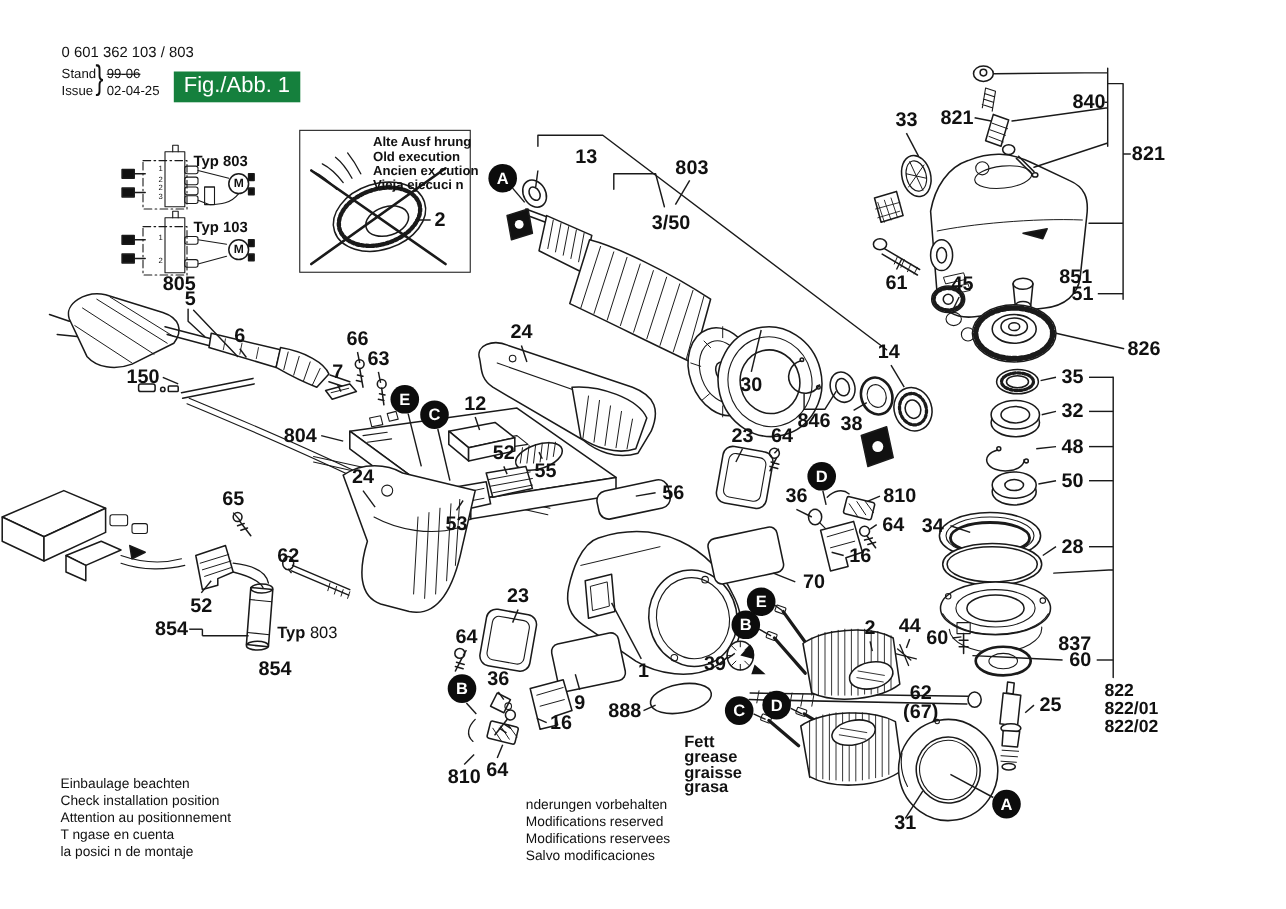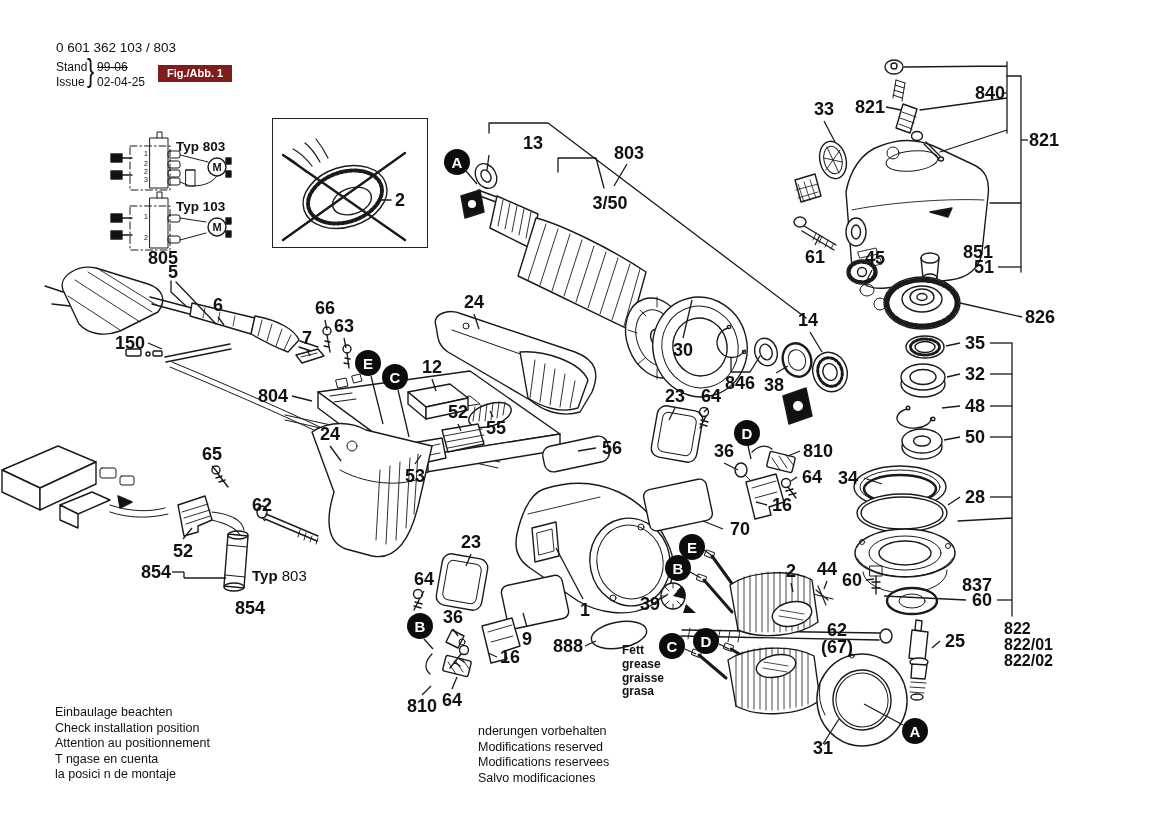--- a/index.html
+++ b/index.html
@@ -12,29 +12,29 @@
   .label.left{transform:translate(0,-50%)}
   .marker{position:absolute;width:26px;height:26px;border-radius:50%;background:#0c0c0c;color:#fff;
           display:flex;align-items:center;justify-content:center;font-weight:bold;font-size:15px;
           transform:translate(-50%,-50%);z-index:5}
   .hdr-pn{position:absolute;left:56px;top:40px;font-size:13.5px;z-index:4}
   .hdr-rev{position:absolute;left:56px;top:60px;font-size:12px;line-height:15px;z-index:4}
   .brace{position:absolute;left:86px;top:56px;font-size:27px;font-weight:normal;z-index:4;
          transform:scale(0.8,1.15)}
   .dates{position:absolute;left:97px;top:60px;font-size:12px;line-height:15px;z-index:4}
   .strike{text-decoration:line-through}
-  .figbox{position:absolute;left:158px;top:65px;background:#7f1d1d;color:#fff;font-weight:bold;
-          font-size:11px;padding:2px 9px 3px 9px;z-index:4}
+  .figbox{position:absolute;left:158px;top:65px;background:#15803d;color:#fff;font-weight:normal;
+          font-size:20px;padding:2px 9px 3px 9px;z-index:4}
   .oldbox{position:absolute;left:272px;top:118px;width:154px;height:128px;border:1.4px solid #222;z-index:3}
   .oldtext{position:absolute;left:339px;top:123px;font-size:12px;font-weight:bold;line-height:13px;z-index:4}
   .typ{position:absolute;font-weight:bold;font-size:13.5px;z-index:4;white-space:nowrap}
   .mlabel{position:absolute;transform:translate(-50%,-50%);font-weight:bold;font-size:11px;z-index:4}
   .cdigit{position:absolute;font-size:7px;z-index:4}
   .notes{position:absolute;font-size:12.5px;line-height:15.6px;z-index:4;white-space:nowrap}
-  .grease{position:absolute;left:622px;top:644px;font-weight:bold;font-size:12px;line-height:13.8px;z-index:4}
+  .grease{position:absolute;left:622px;top:668px;font-weight:bold;font-size:15px;line-height:13.8px;z-index:4}
   .typnote{position:absolute;left:252px;top:567px;font-size:15px;z-index:4;white-space:nowrap}
   .typnote b{font-weight:bold}
 </style>
 </head>
 <body>
 
 <div class="page">
 
   <svg class="art" viewBox="0 0 1169 826" xmlns="http://www.w3.org/2000/svg">
     <g stroke="#1a1a1a" fill="none" stroke-width="1.4" stroke-linecap="round" stroke-linejoin="round">
@@ -496,20 +496,26 @@
     <div>Issue</div>
   </div>
   <div class="brace">}</div>
   <div class="dates">
     <div class="strike">99-06</div>
     <div>02-04-25</div>
   </div>
   <div class="figbox">Fig./Abb. 1</div>
 
   <div class="oldbox"></div>
+  <div class="oldtext">
+    <div>Alte Ausf hrung</div>
+    <div>Old execution</div>
+    <div>Ancien ex cution</div>
+    <div>Vieja ejecuci n</div>
+  </div>
 
   <div class="typ" style="left:176px;top:139px">Typ 803</div>
   <div class="typ" style="left:176px;top:199px">Typ 103</div>
   <div class="mlabel" style="left:217px;top:167px">M</div>
   <div class="mlabel" style="left:217px;top:227px">M</div>
   <div class="cdigit" style="left:144px;top:150px">1</div>
   <div class="cdigit" style="left:144px;top:160px">2</div>
   <div class="cdigit" style="left:144px;top:168px">2</div>
   <div class="cdigit" style="left:144px;top:176px">3</div>
   <div class="cdigit" style="left:144px;top:213px">1</div>

